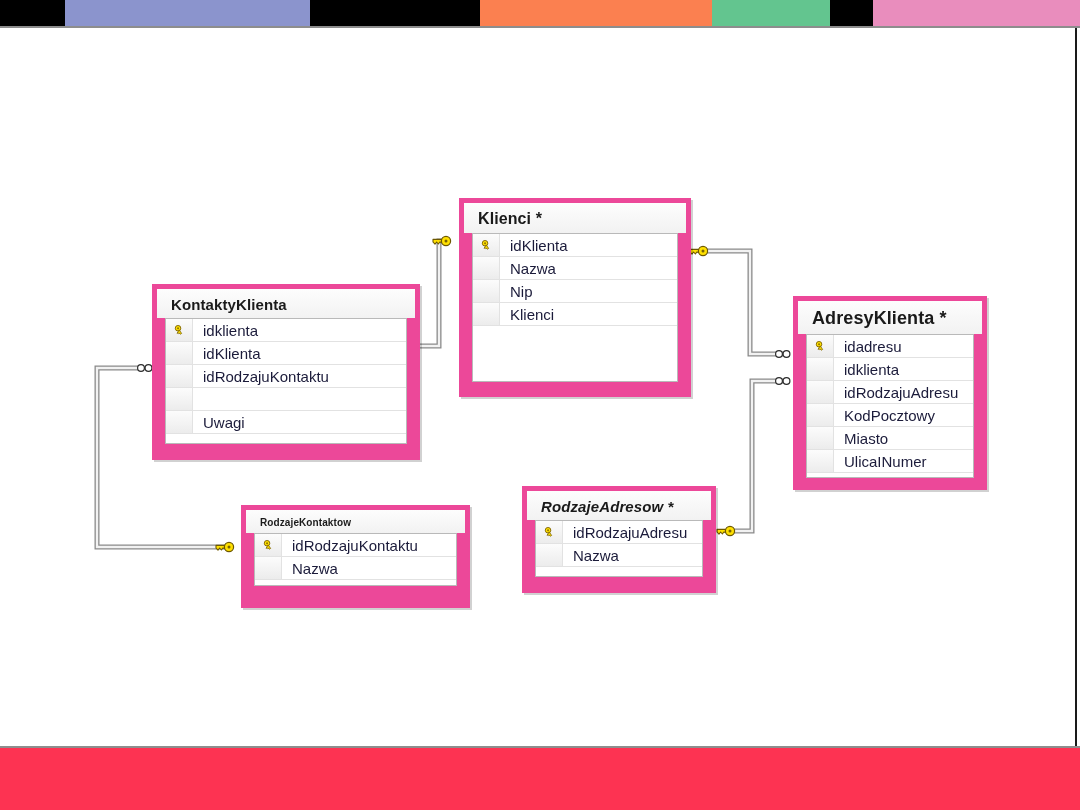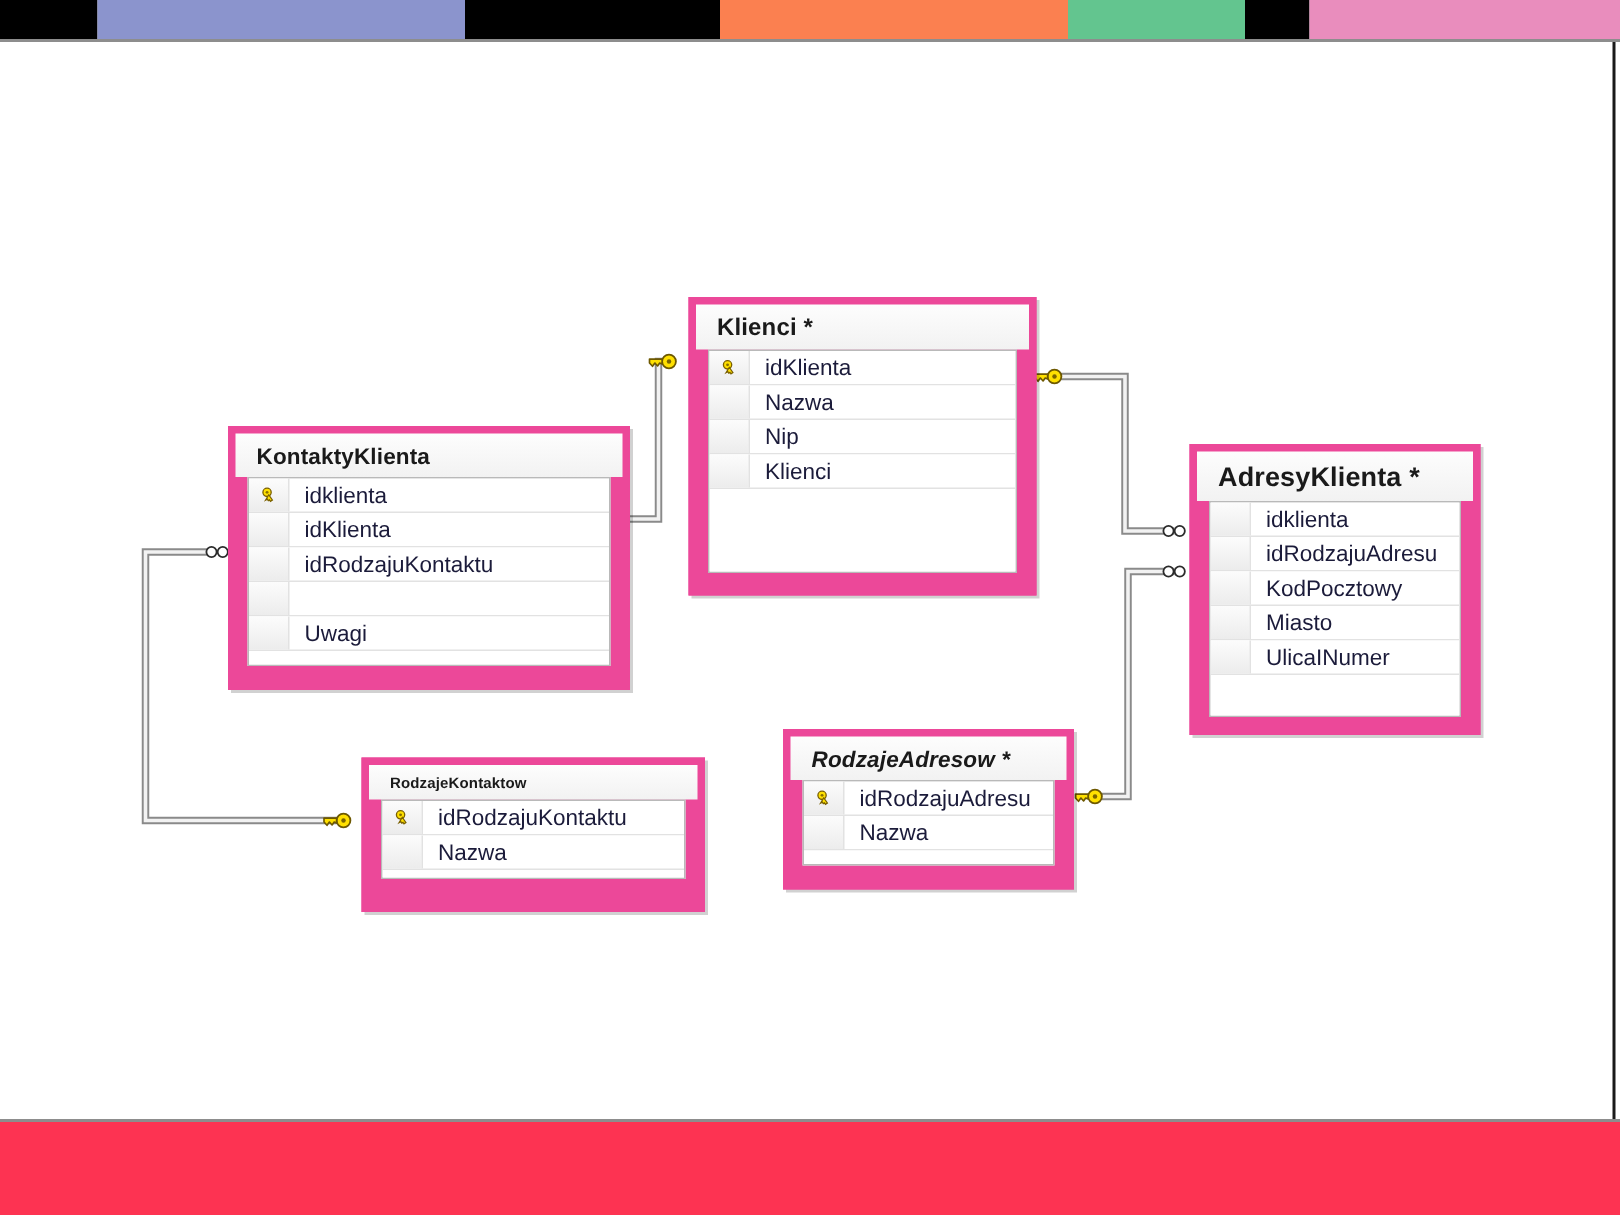--- a/index.html
+++ b/index.html
@@ -270,20 +270,30 @@
             <div class="field-gutter"></div>
             <div class="field-name">Klienci</div>
           </div>
           <div class="grid-filler" style="height: 100%;"></div>
         </div>
       </div>
       <div class="entity" style="left: 793px; top: 296px; width: 194px; height: 194px;">
         <div class="entity-title" style="font-size: 18px;">AdresyKlienta *</div>
         <div class="entity-grid">
           <div class="field-row">
+            <div class="field-gutter">
+              <svg class="key-glyph" width="13" height="13" viewBox="0 0 16 16" xmlns="http://www.w3.org/2000/svg">
+                <circle cx="6.2" cy="5.2" r="3.4" fill="#ffe000" stroke="#7a6000" stroke-width="1.1"></circle>
+                <circle cx="6.2" cy="5.2" r="1.2" fill="#8a7000"></circle>
+                <path d="M7.6 7.2 L10.6 11.6 L9.0 12.6 L8.2 11.4 L7.2 12.0 L6.4 10.8 L5.0 11.6 Z" fill="#ffe000" stroke="#7a6000" stroke-width="1"></path>
+              </svg>
+            </div>
+            <div class="field-name">idadresu</div>
+          </div>
+          <div class="field-row">
             <div class="field-gutter"></div>
             <div class="field-name">idklienta</div>
           </div>
           <div class="field-row">
             <div class="field-gutter"></div>
             <div class="field-name">idRodzajuAdresu</div>
           </div>
           <div class="field-row">
             <div class="field-gutter"></div>
             <div class="field-name">KodPocztowy</div>

